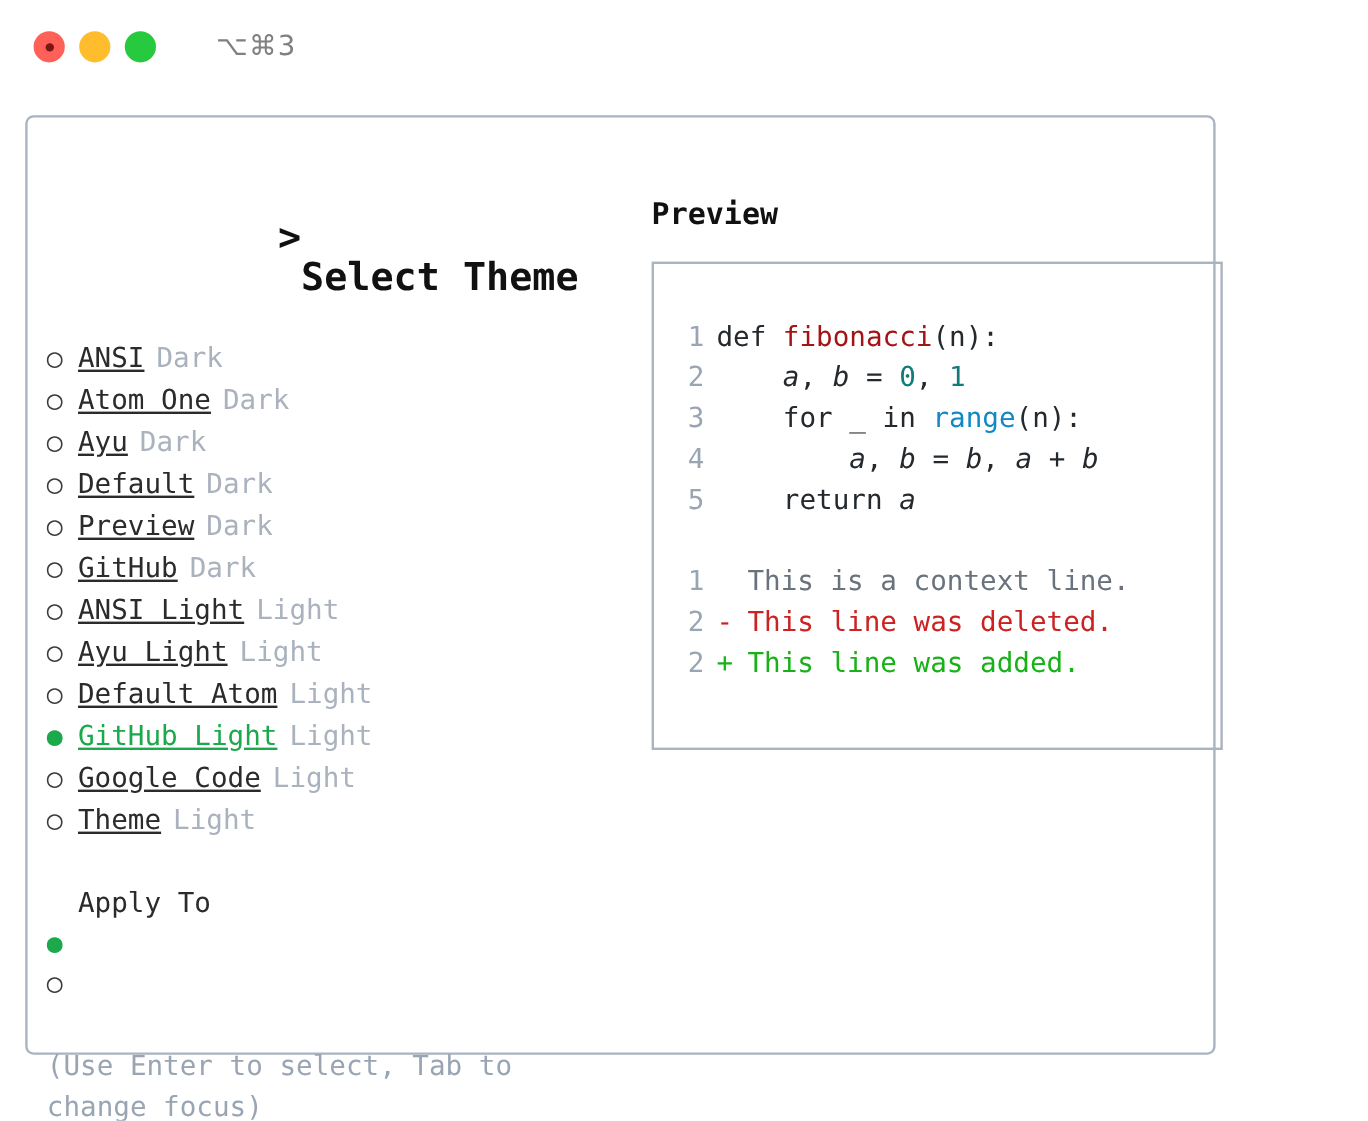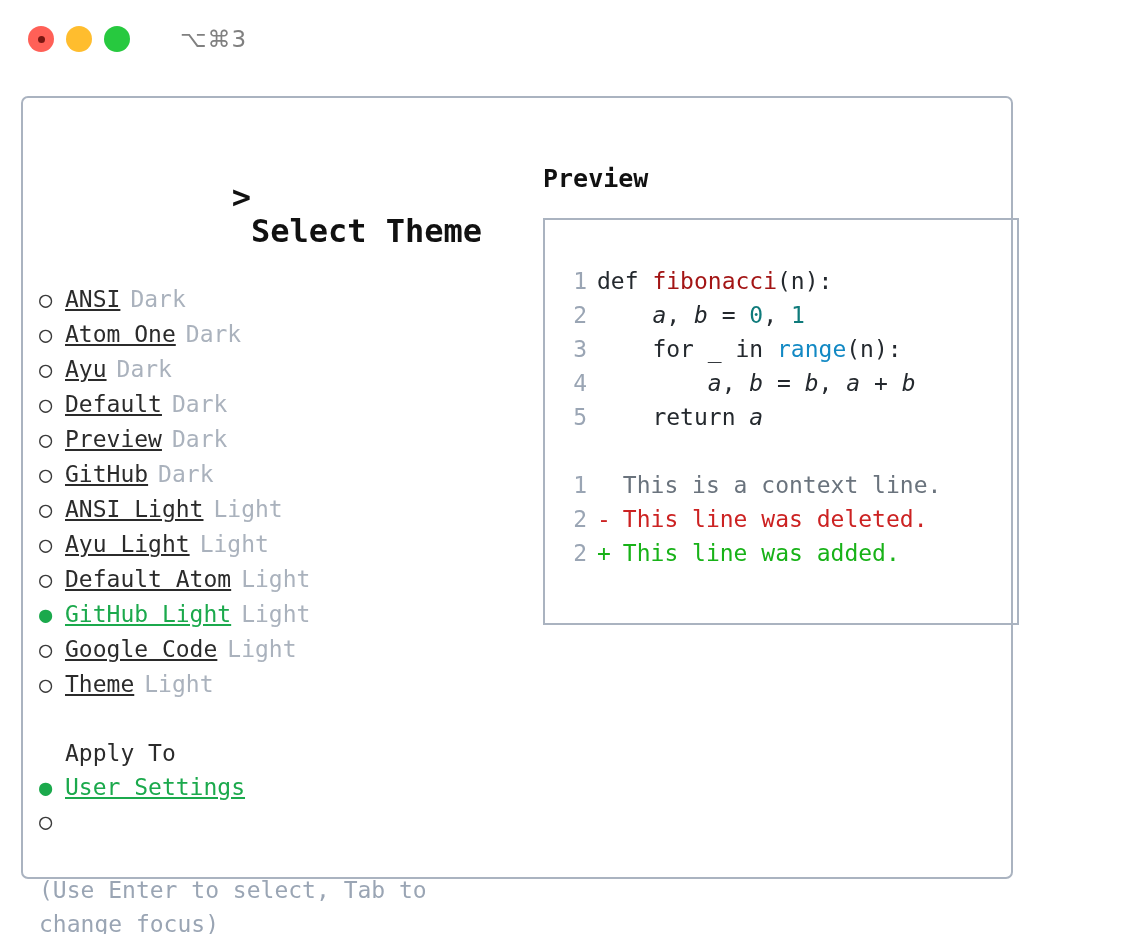--- a/index.html
+++ b/index.html
@@ -234,21 +234,21 @@
             <div class="opt-row"><span class="bullet">○</span><span class="opt-label">ANSI Light</span><span class="opt-tag">Light</span></div>
             <div class="opt-row"><span class="bullet">○</span><span class="opt-label">Ayu Light</span><span class="opt-tag">Light</span></div>
             <div class="opt-row"><span class="bullet">○</span><span class="opt-label">Default Atom</span><span class="opt-tag">Light</span></div>
             <div class="opt-row selected"><span class="bullet selected">●</span><span class="opt-label">GitHub Light</span><span class="opt-tag">Light</span></div>
             <div class="opt-row"><span class="bullet">○</span><span class="opt-label">Google Code</span><span class="opt-tag">Light</span></div>
             <div class="opt-row"><span class="bullet">○</span><span class="opt-label">Theme</span><span class="opt-tag">Light</span></div>
           </div>
 
         <div class="apply-header">Apply To</div>
         <div class="opt-list" id="apply-list">
-            <div class="opt-row selected"><span class="bullet selected">●</span><span class="opt-label">User Settings</span></div>
+            <div class="opt-row selected"><span class="bullet selected">●</span></div>
             <div class="opt-row"><span class="bullet">○</span></div>
           </div>
 
         <div class="hint">(Use Enter to select, Tab to change focus)</div>
       </div>
 
       <div class="right-col">
         <div class="preview-title">Preview</div>
         <div class="preview-box">
           <div id="code-block">

